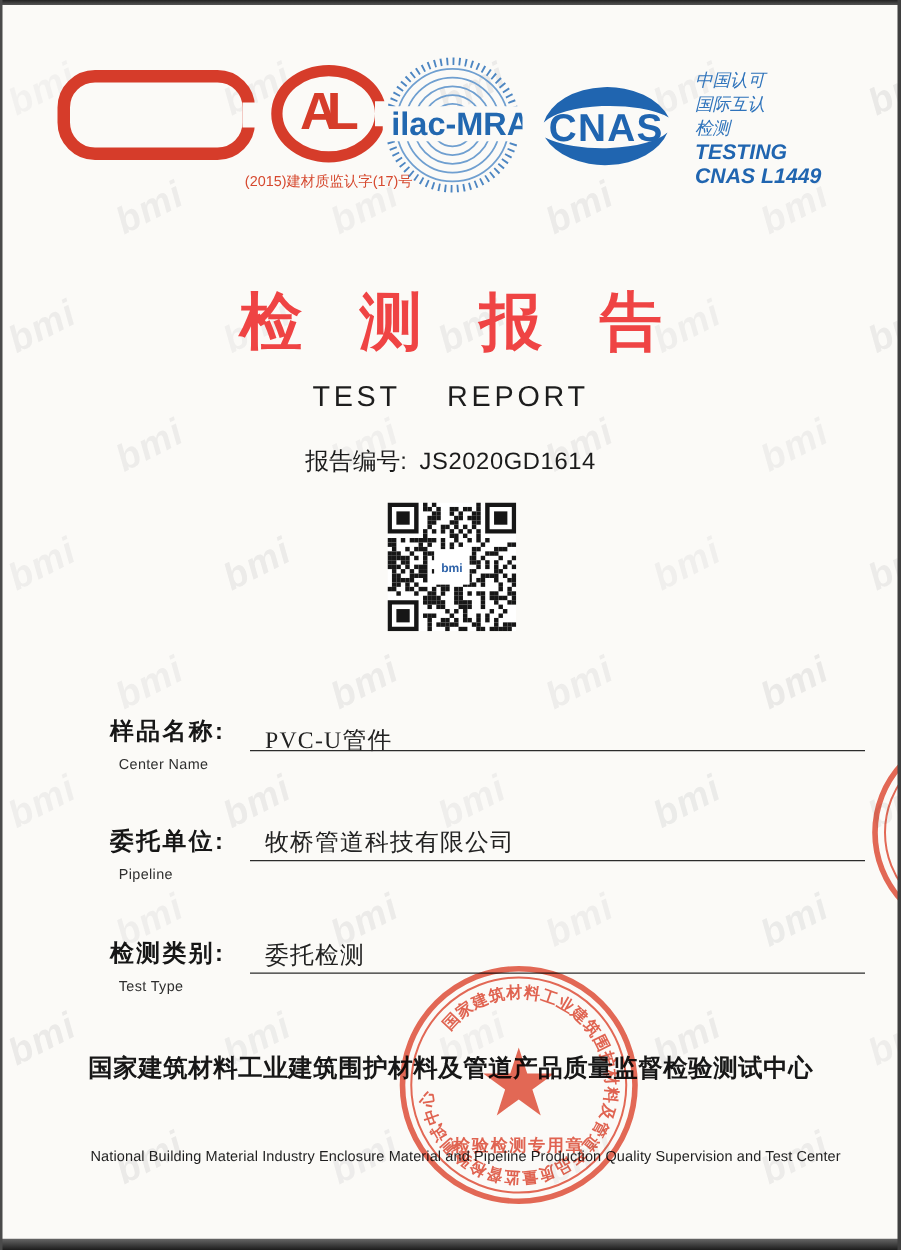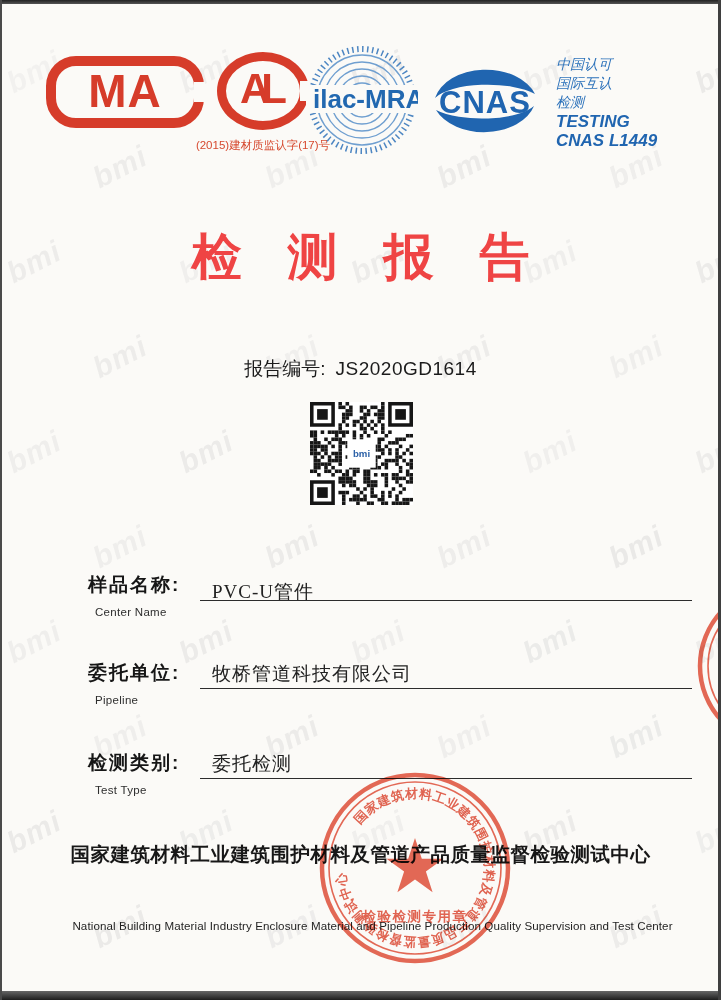--- a/index.html
+++ b/index.html
@@ -159,21 +159,20 @@
       <div class="wm" style="left: 178px; top: 1005px; opacity: 0.780597;">bmi</div>
       <div class="wm" style="left: 350px; top: 1005px; opacity: 0.979104;">bmi</div>
       <div class="wm" style="left: 522px; top: 1005px; opacity: 0.827612;">bmi</div>
       <div class="wm" style="left: 694px; top: 1005px; opacity: 0.676119;">bmi</div>
     </div>
 
   <div class="content">
 
     <div class="cma">
       <div class="cma-ring">
-        <span class="mark-text">MA</span>
         <span class="ring-gap"></span>
       </div>
     </div>
 
     <div class="al">
       <div class="al-ring">
         <span class="mark-text">AL</span>
         <span class="ring-gap"></span>
       </div>
       <div class="al-caption">(2015)建材质监认字(17)号</div>
@@ -201,20 +200,21 @@
 
     <div class="accred">
       <div>中国认可</div>
       <div>国际互认</div>
       <div>检测</div>
       <div class="bold">TESTING</div>
       <div class="bold">CNAS L1449</div>
     </div>
 
     <div class="title-cn">检测报告</div>
+    <div class="title-en">TEST REPORT</div>
     <div class="report-no">
       <span>报告编号:</span><span class="no-value">JS2020GD1614</span>
     </div>
 
     <svg class="qr" viewBox="0 0 101.5 101.5">
       <rect x="0" y="0" width="101.5" height="101.5" fill="#ffffff"></rect>
       <g id="qr-cells" fill="#161616">
           <rect x="28" y="0" width="3.5" height="3.5"></rect>
           <rect x="35" y="0" width="3.5" height="3.5"></rect>
           <rect x="70" y="0" width="3.5" height="3.5"></rect>

